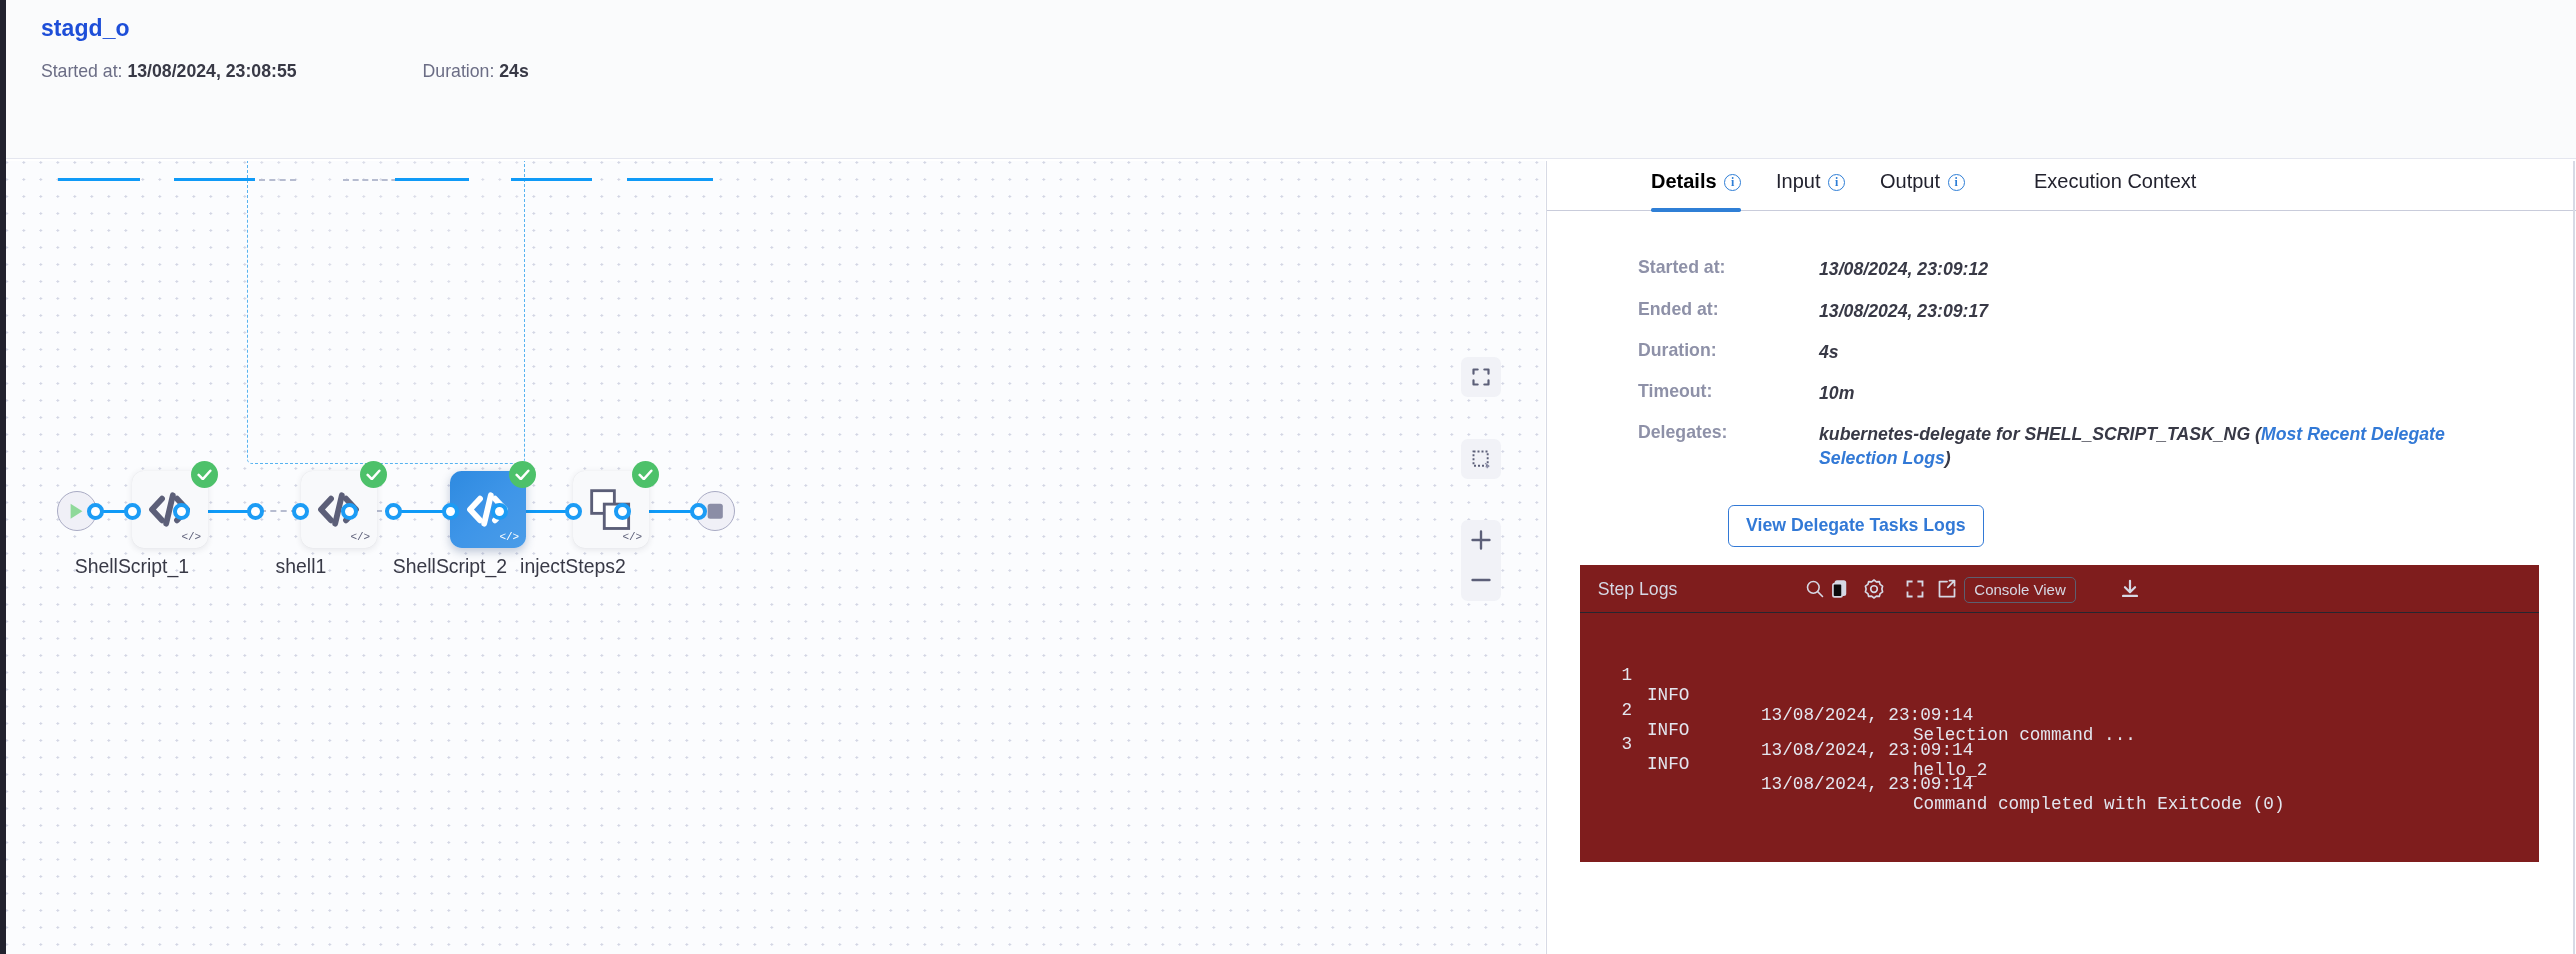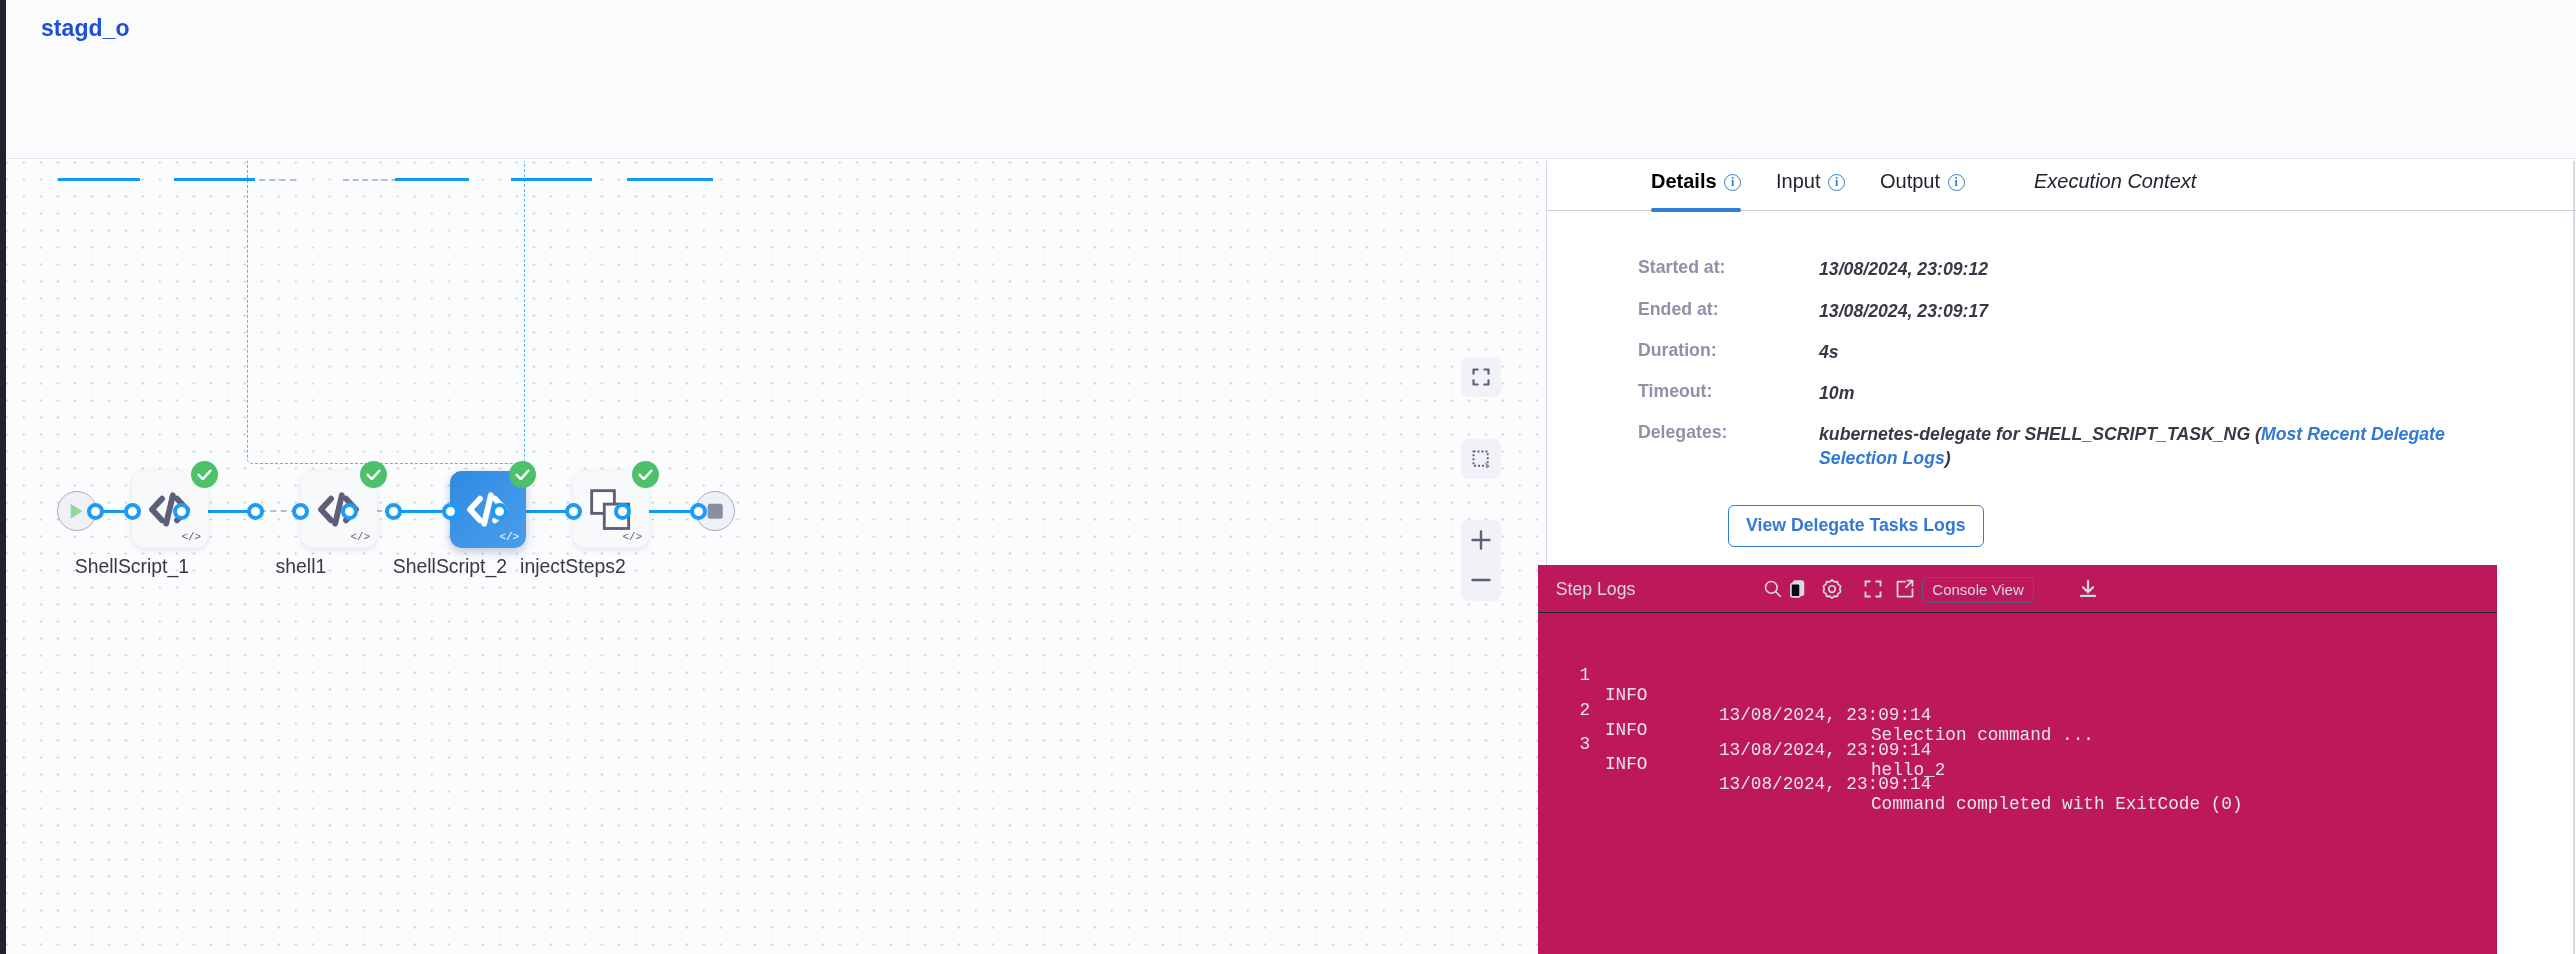--- a/index.html
+++ b/index.html
@@ -169,23 +169,23 @@
     border: 1.3px solid #3279d6; border-radius: 5.9px;
     background: #ffffff; color: #3279d6;
     font-size: 17.7px; font-weight: 700;
     padding: 9.3px 17px;
     font-family: "Liberation Sans", sans-serif;
     white-space: nowrap;
   }
 
   
   .console {
-    position: absolute; left: 1538px; top: 565px;
-    width: 959px; height: 390px;
-    background: #be185d;
+    position: absolute; left: 1580px; top: 565px;
+    width: 959px; height: 297px;
+    background: #7f1d1d;
   }
   .console-head {
     position: absolute; left: 0; top: 0; width: 959px; height: 48px;
     border-bottom: 0.8px solid #26262f;
   }
   .console-title {
     position: absolute; left: 17.7px; top: 14.3px;
     font-size: 17.7px; color: #d6d8e4;
   }
   .chead-icon {
@@ -217,20 +217,23 @@
 </style>
 </head>
 <body>
 
 <div id="root">
 
   <div class="left-rail"></div>
 
   <div class="header">
     <div class="header-title">stagd_o</div>
+    <div class="header-meta">
+      <span class="meta-item meta-started"><span>Started at:</span> <span class="mv">13/08/2024, 23:08:55</span></span><span class="meta-item"><span>Duration:</span> <span class="mv">24s</span></span>
+    </div>
   </div>
 
   <div class="canvas">
 
     <div class="group-box" style="left:241px; top:-51px; width:278px; height:354px;">
       
     </div>
 
     <div class="pipe" style="left:52px; top:17px; width:82px;"></div>
     <div class="pipe" style="left:168px; top:17px; width:81px;"></div>
@@ -378,21 +381,21 @@
         <span class="tab-underline"></span>
       </div>
       <div class="tab" style="left:229px;">
         <span>Input</span>
         <span class="info-i">i</span>
       </div>
       <div class="tab" style="left:333px;justify-content:flex-end;">
         <span>Output</span>
         <span class="info-i">i</span>
       </div>
-      <div class="tab" style="left:487px;font-style:italic;">
+      <div class="tab" style="left:487px;">
         <span>Execution Context</span>
       </div>
     </div>
 
     <div class="details">
       <div class="drow" style="top:46px;">
         <span class="dlabel">Started at:</span>
         <span class="dvalue">13/08/2024, 23:09:12</span>
       </div>
       <div class="drow" style="top:88px;">

